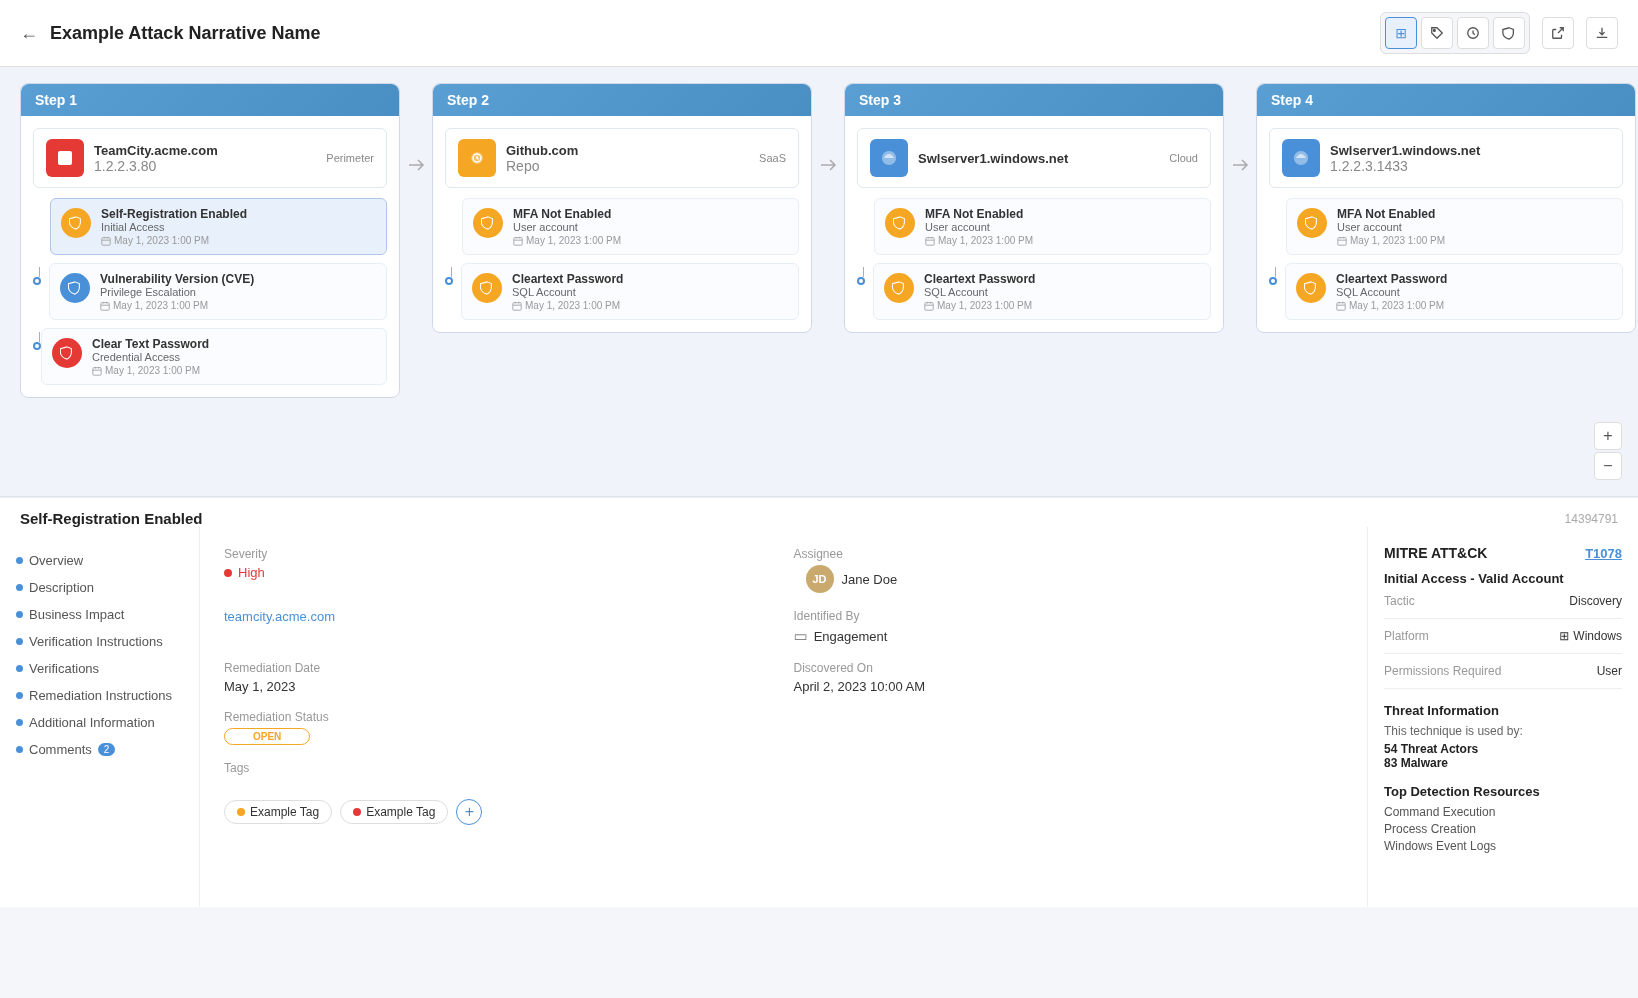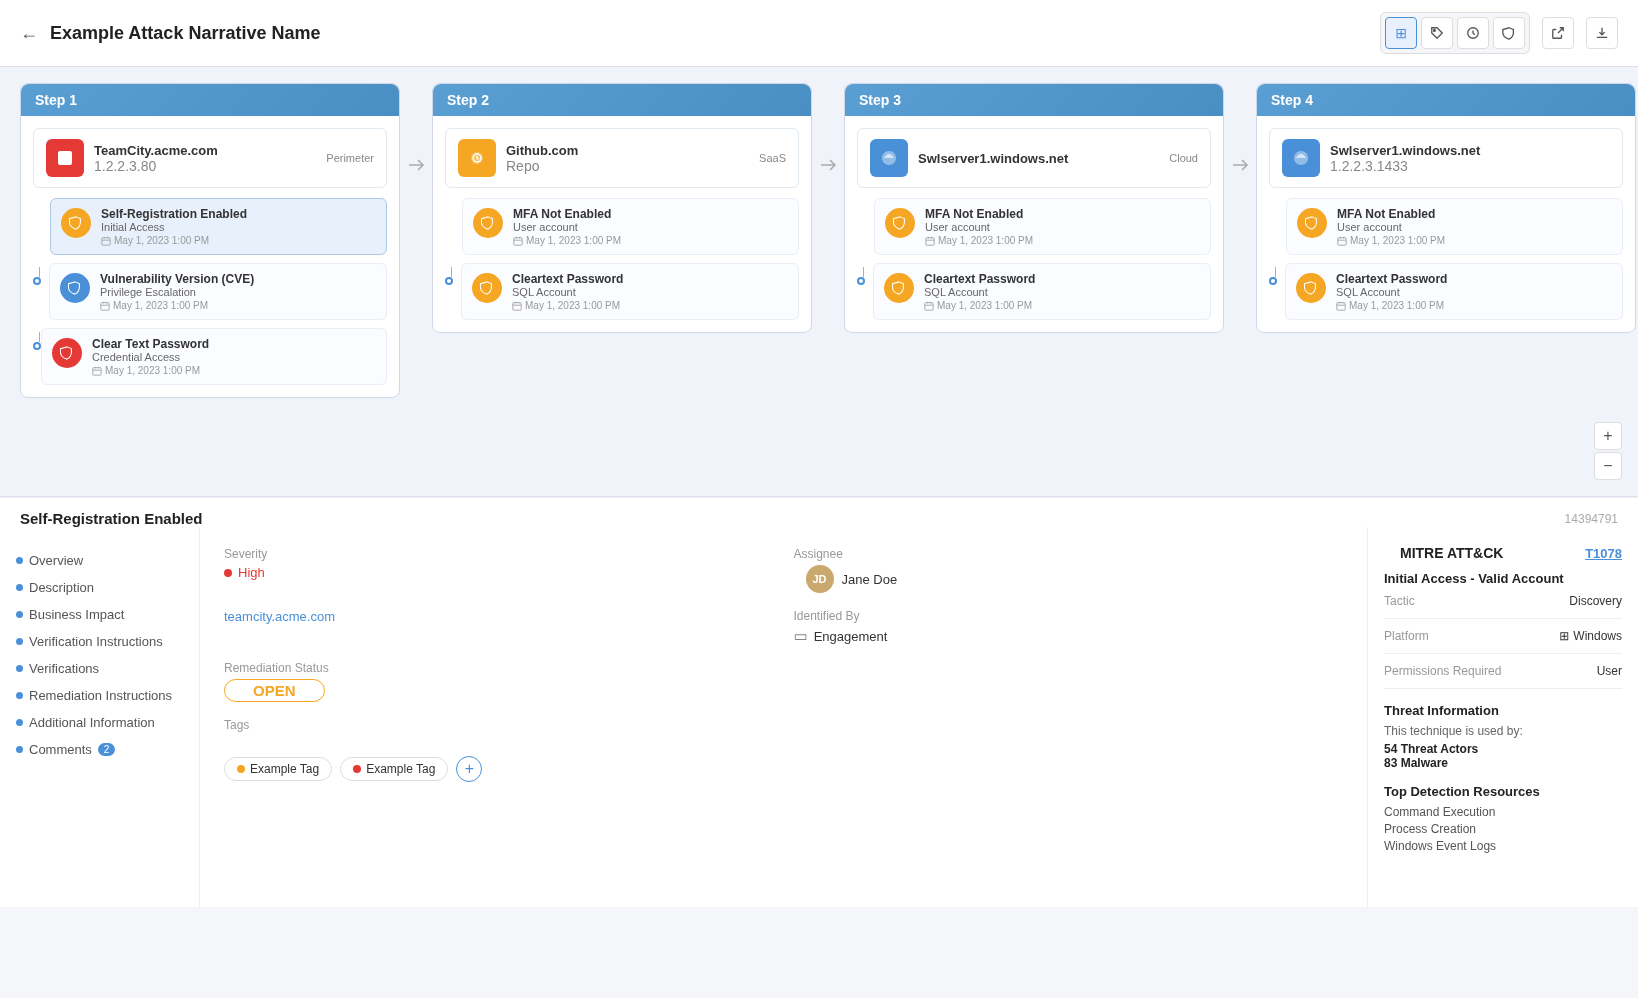--- a/index.html
+++ b/index.html
@@ -47,36 +47,36 @@
     .nav-item .dot { width: 7px; height: 7px; border-radius: 50%; background: #4a90d9; }
     .nav-item .badge { background: #4a90d9; color: #fff; border-radius: 10px; font-size: 10px; padding: 1px 6px; }
 
     
     .main-content { flex: 1; padding: 20px 24px; border-right: 1px solid #eee; }
     .field-row { display: grid; grid-template-columns: 1fr 1fr; gap: 20px; margin-bottom: 16px; }
     .field-label { font-size: 12px; color: #999; margin-bottom: 4px; }
     .field-value { font-size: 13px; color: #333; font-weight: 500; }
     .field-value.red { color: #e53935; }
     .field-value.link { color: #4a90d9; text-decoration: none; }
-    .status-badge { display: inline-block; padding: 2px 28px; border-radius: 12px; font-size: 15px; border: 1px solid #f5a623; color: #f5a623; font-weight: 600; }
+    .status-badge { display: inline-block; padding: 2px 28px; border-radius: 12px; font-size: 10px; border: 1px solid #f5a623; color: #f5a623; font-weight: 600; }
     .tags-section { margin-top: 16px; }
     .tags-label { font-size: 12px; color: #999; margin-bottom: 24px; }
     .tags-row { display: flex; gap: 8px; align-items: center; flex-wrap: wrap; }
     .tag-chip { display: flex; align-items: center; gap: 5px; padding: 4px 12px; border-radius: 14px; border: 1px solid #ddd; font-size: 12px; }
     .tag-dot { width: 8px; height: 8px; border-radius: 50%; }
     .tag-dot.orange { background: #f5a623; }
     .tag-dot.red { background: #e53935; }
     .add-tag-btn { width: 26px; height: 26px; border-radius: 50%; border: 1px solid #4a90d9; background: none; color: #4a90d9; font-size: 16px; cursor: pointer; display: flex; align-items: center; justify-content: center; }
     .assignee-row { display: flex; align-items: center; gap: 8px; }
     .avatar { width: 28px; height: 28px; border-radius: 50%; background: #c9a96e; display: flex; align-items: center; justify-content: center; font-size: 11px; color: #fff; font-weight: 600; overflow: hidden; margin-left: 12px; }
     .identified-by-row { display: flex; align-items: center; gap: 6px; color: #555; }
 
     
     .mitre-panel { width: 270px; padding: 18px 16px; background: #fff; overflow-y: auto; }
-    .mitre-title { font-weight: 700; font-size: 14px; color: #222; margin-left: 16px; }
+    .mitre-title { font-weight: 700; font-size: 14px; color: #222; }
     .mitre-link { color: #4a90d9; font-size: 13px; font-weight: 600; }
     .mitre-section-title { font-weight: 600; font-size: 13px; color: #222; margin: 10px 0 8px; }
     .mitre-row { display: flex; justify-content: space-between; align-items: center; margin-bottom: 10px; padding-bottom: 10px; border-bottom: 1px solid #eee; }
     .mitre-row-label { font-size: 12px; color: #999; }
     .mitre-row-value { font-size: 12px; color: #333; font-weight: 500; display: flex; align-items: center; gap: 4px; }
     .threat-info-title { font-weight: 600; font-size: 13px; color: #222; margin: 14px 0 6px; }
     .threat-text { font-size: 12px; color: #666; margin-bottom: 4px; }
     .threat-bold { font-size: 12px; color: #222; font-weight: 600; }
     .top-detection-title { font-weight: 600; font-size: 13px; color: #222; margin: 14px 0 6px; }
     .detection-item { font-size: 12px; color: #555; margin-bottom: 3px; }
@@ -486,20 +486,30 @@
         <div>
           <div class="field-label">Identified By</div>
           <div class="identified-by-row">
             <span style="font-size:15px;color:#888;">▭</span>
             <span class="field-value">Engagement</span>
           </div>
         </div>
       </div>
       <div class="field-row">
         <div>
+          <div class="field-label">Remediation Date</div>
+          <div class="field-value">May 1, 2023</div>
+        </div>
+        <div>
+          <div class="field-label">Discovered On</div>
+          <div class="field-value">April 2, 2023 10:00 AM</div>
+        </div>
+      </div>
+      <div class="field-row">
+        <div>
           <div class="field-label">Remediation Status</div>
           <span class="status-badge">OPEN</span>
         </div>
       </div>
       <div class="tags-section">
         <div class="tags-label">Tags</div>
         <div class="tags-row" id="tags-row">
         <div class="tag-chip"><span class="tag-dot orange"></span>Example Tag</div>
             <div class="tag-chip"><span class="tag-dot red"></span>Example Tag</div>
             <button class="add-tag-btn">+</button>

